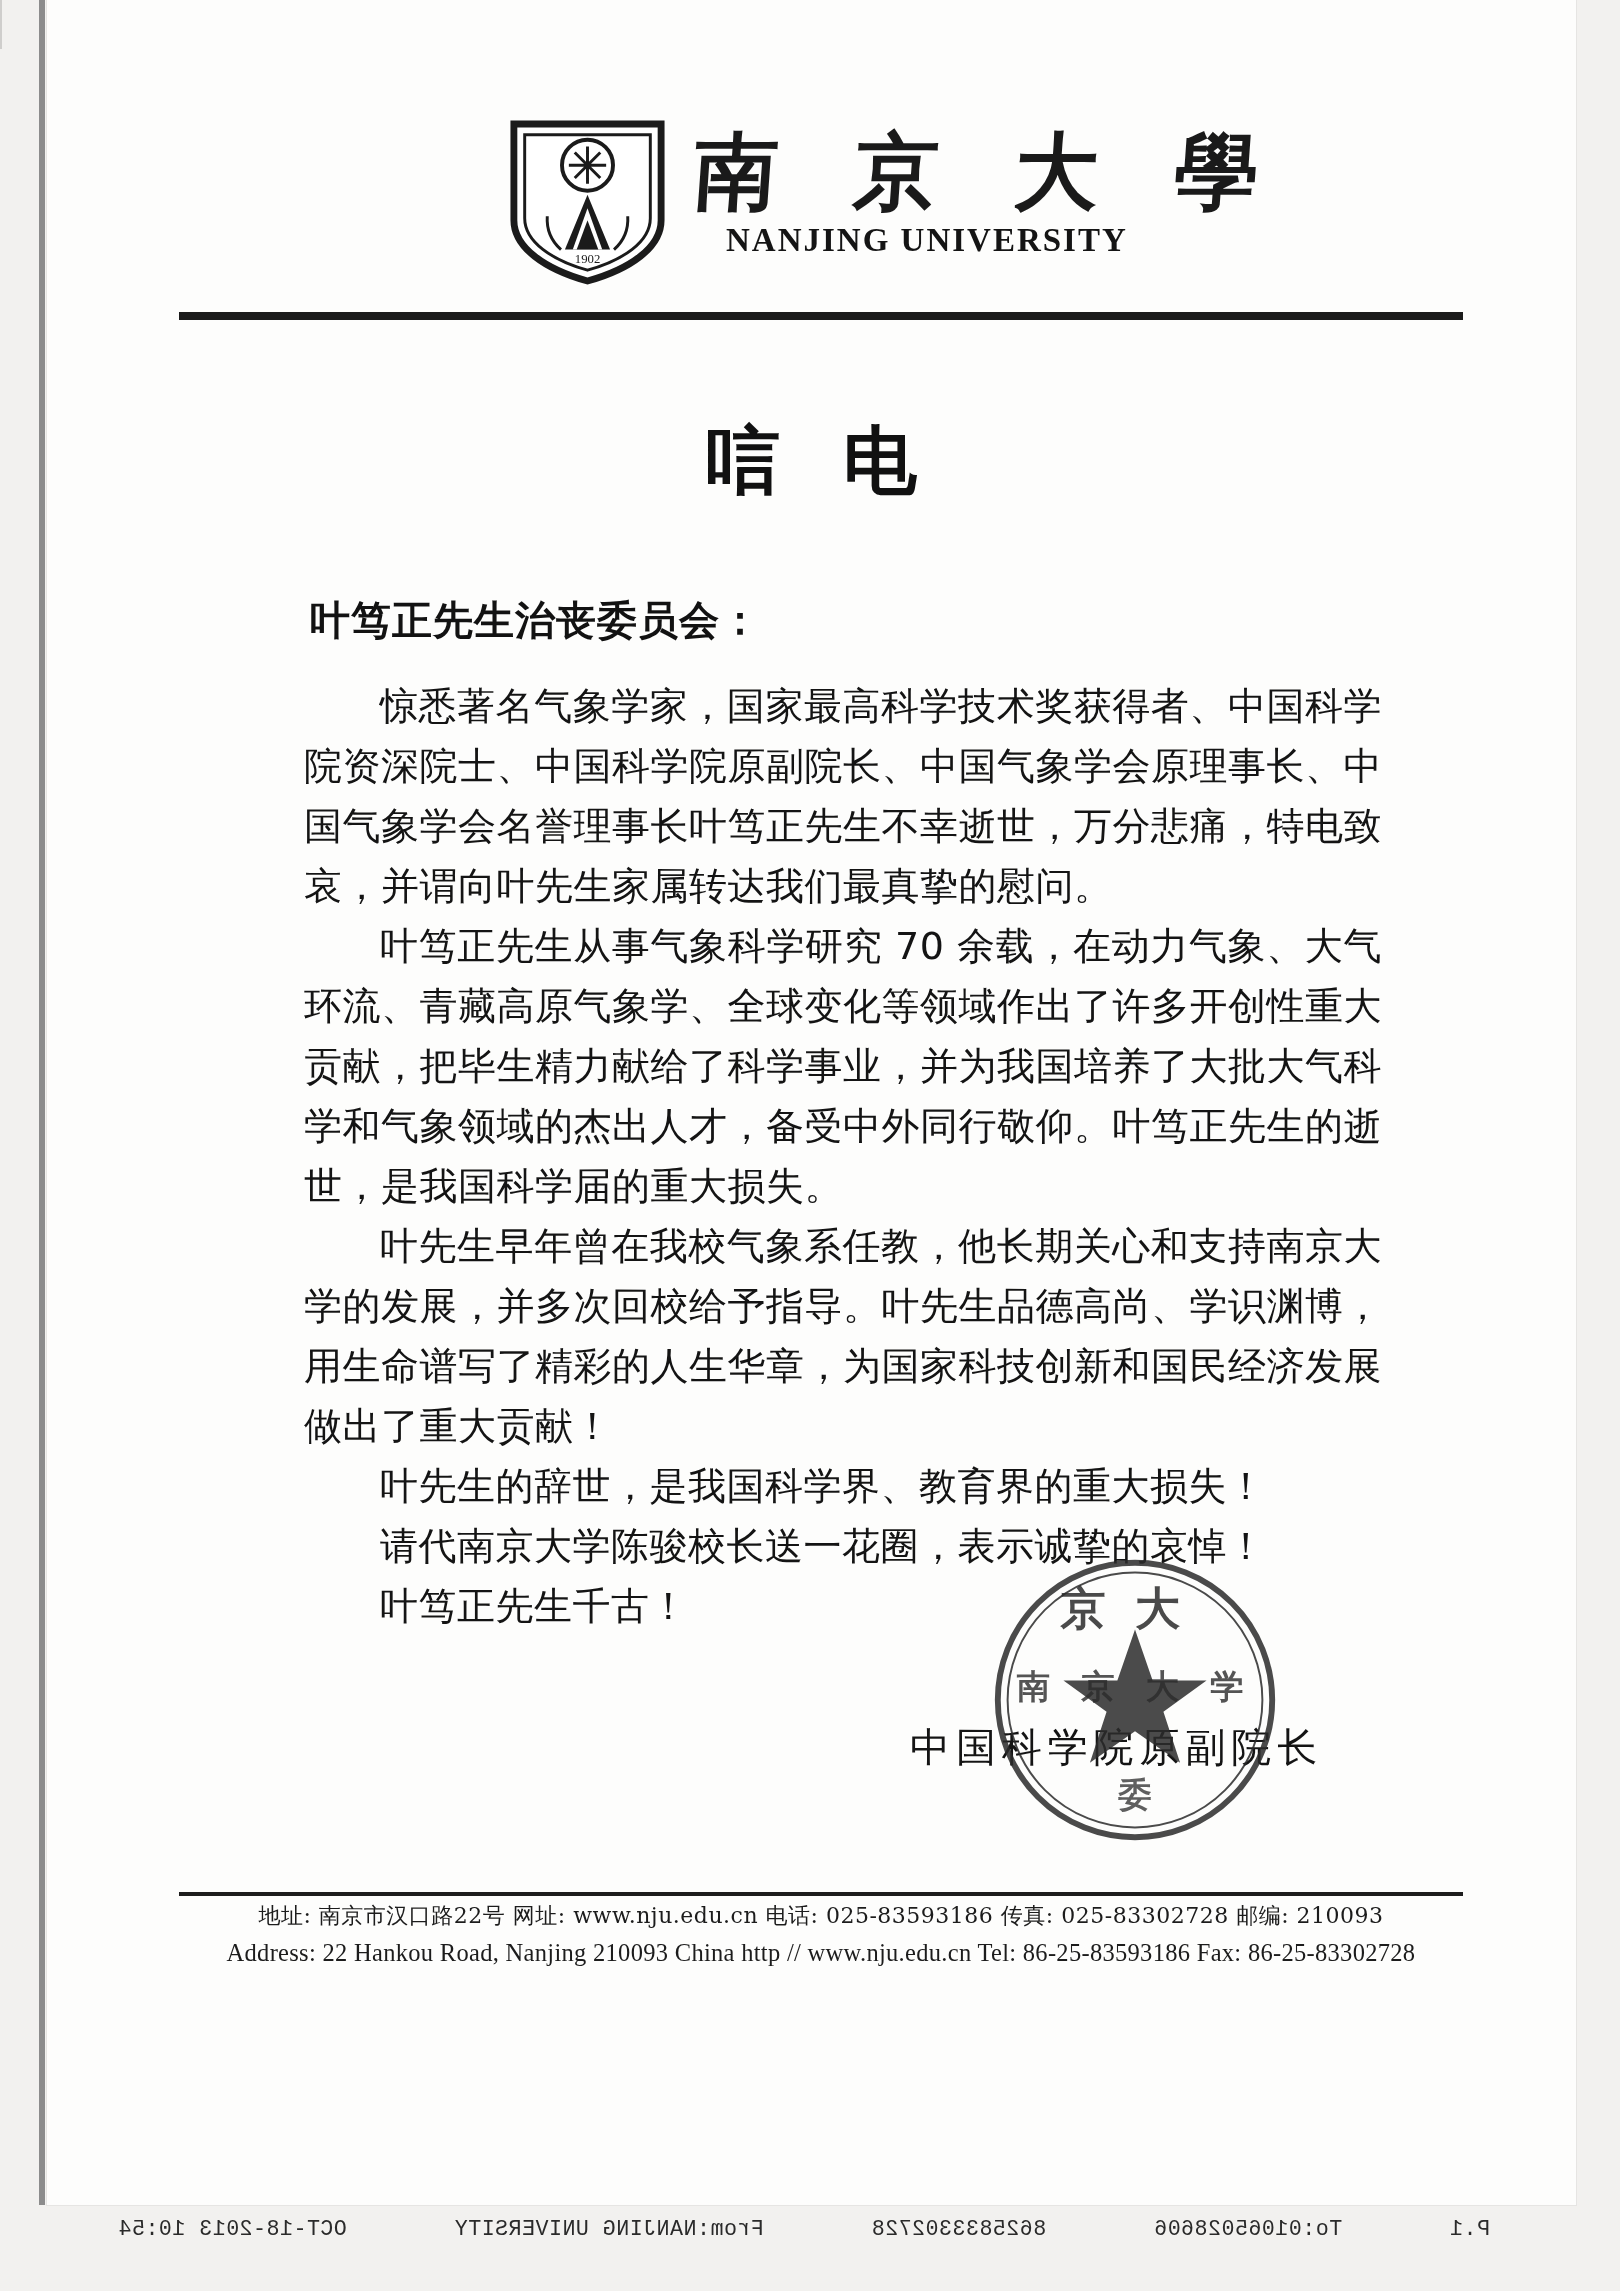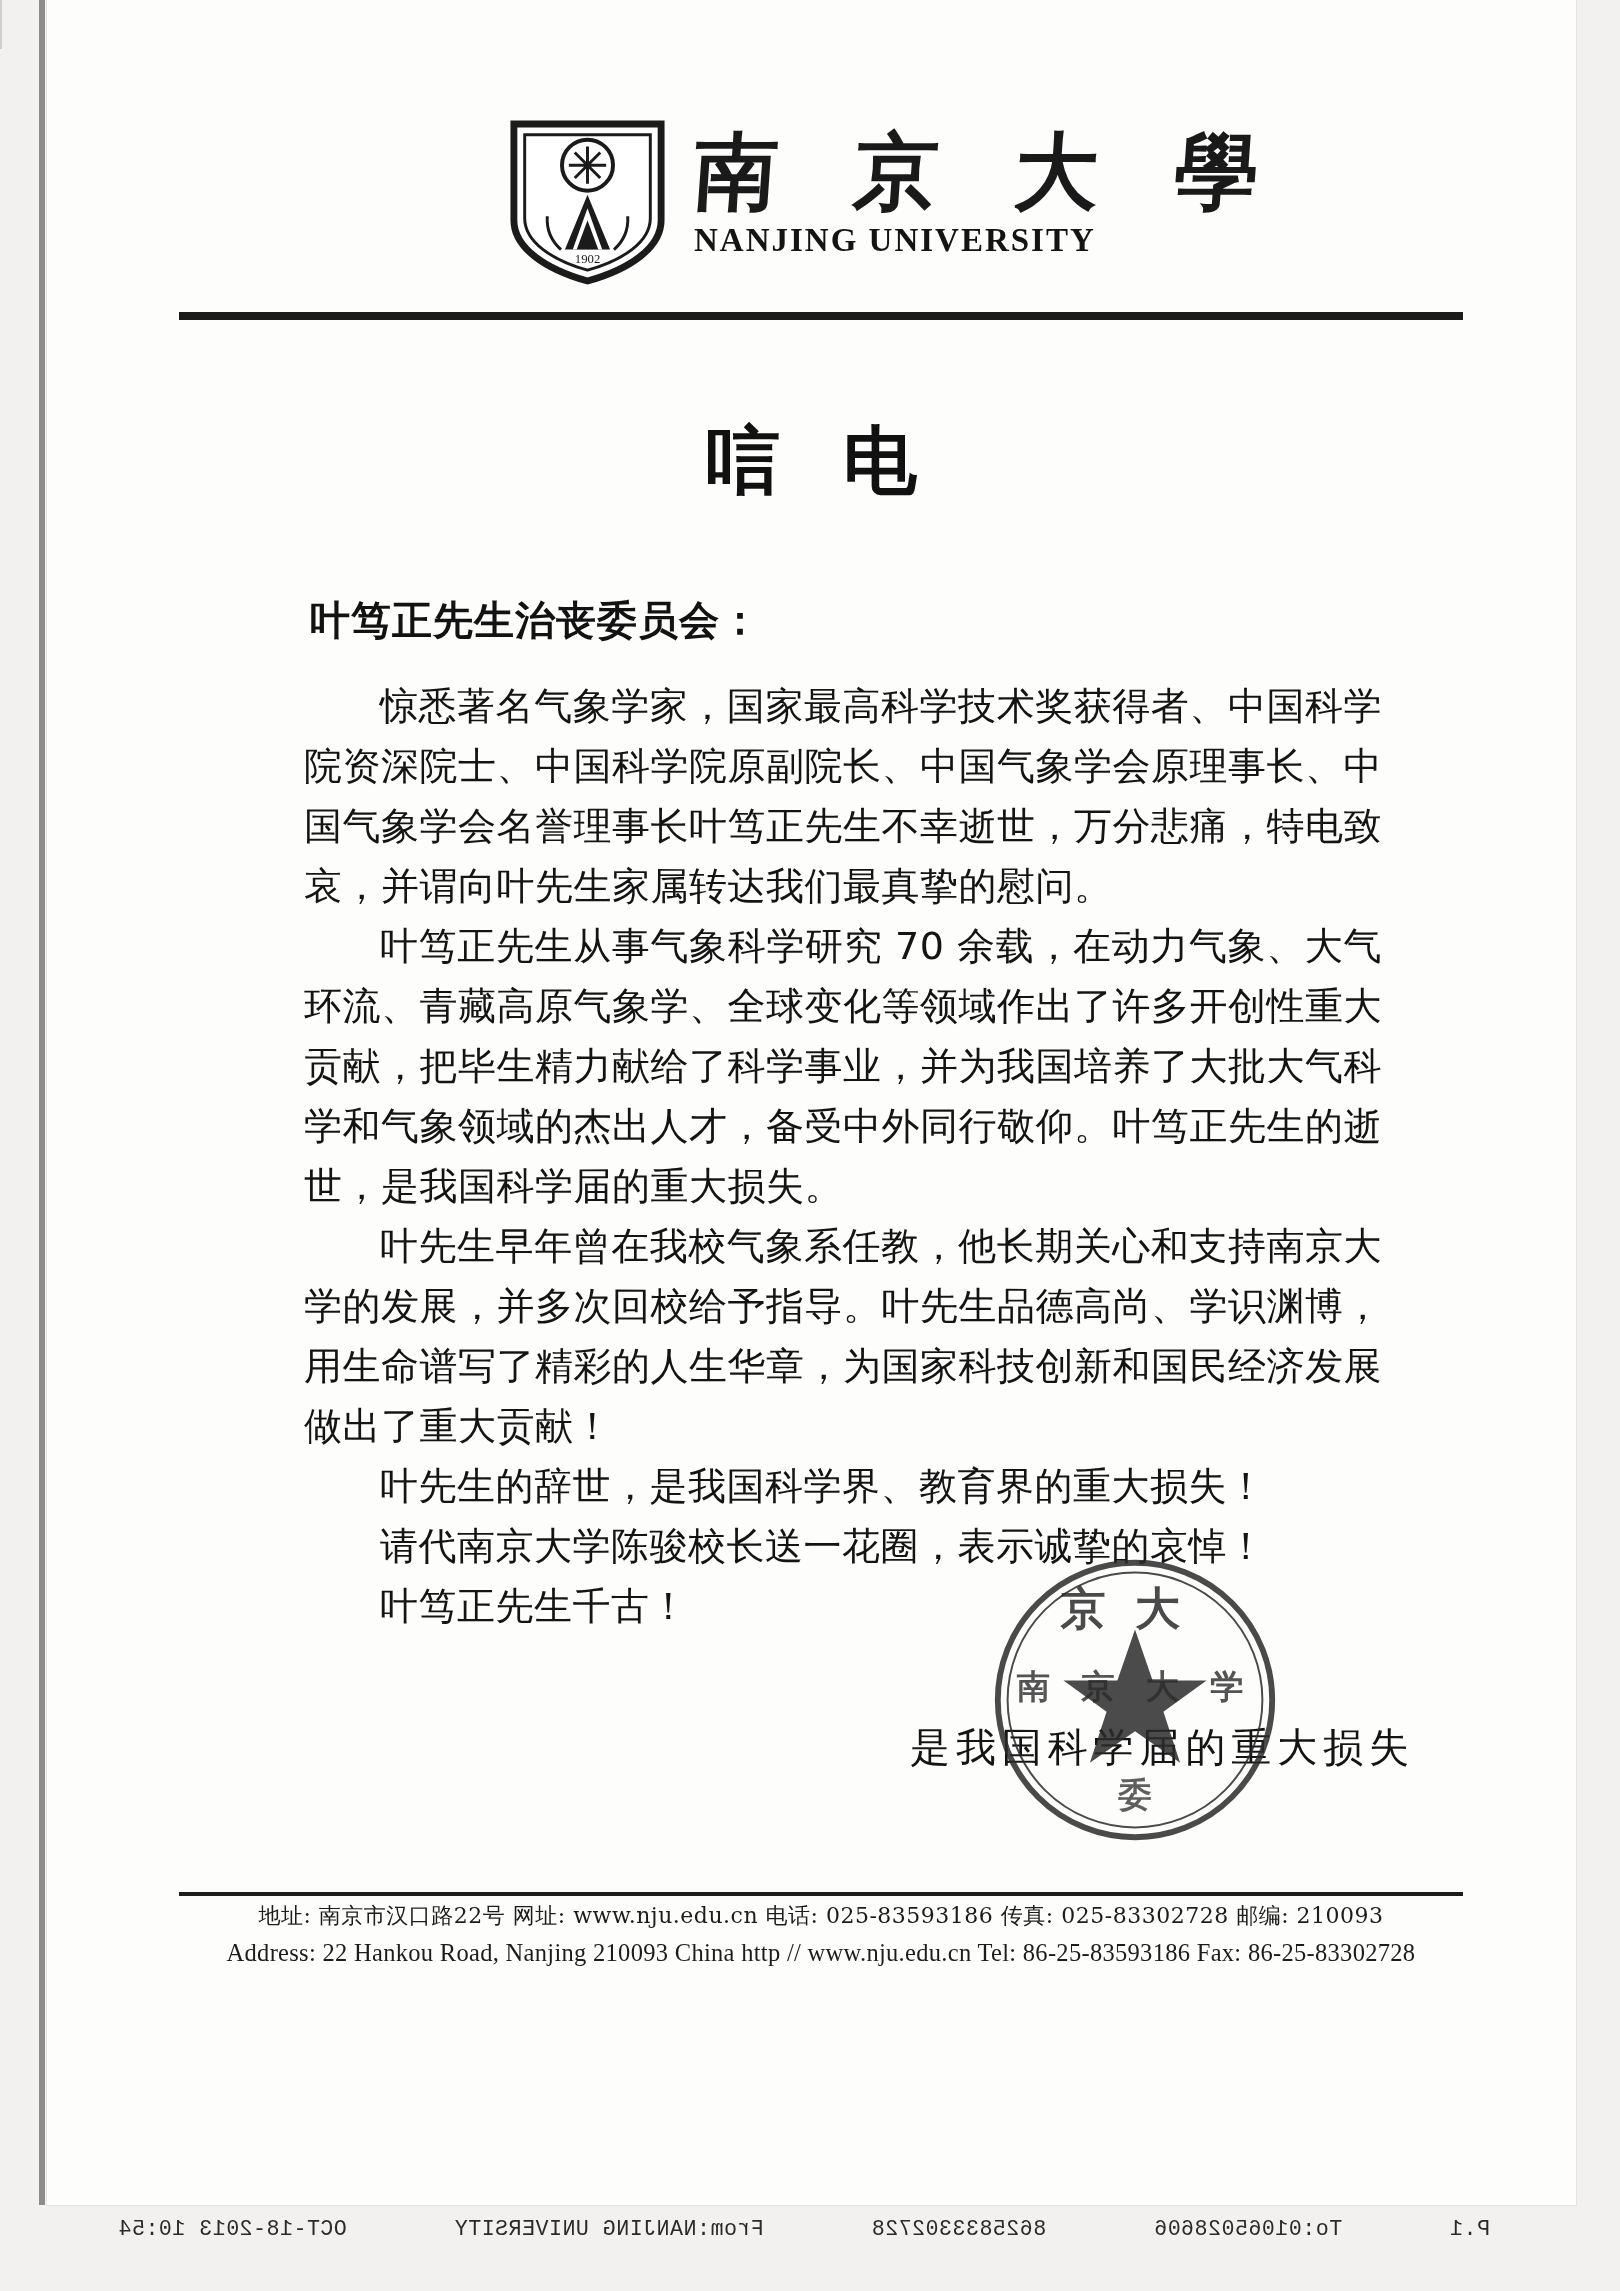--- a/index.html
+++ b/index.html
@@ -76,20 +76,21 @@
     transform: skewX(-4deg);
   }
   .wordmark .en {
     margin-top: 5.9px;
     font-family: "Liberation Serif", serif;
     font-size: 33px;
     font-weight: 700;
     letter-spacing: 2px;
     color: #141414;
     white-space: nowrap;
+    margin-left: 32px;
   }
   .rule-top {
     position: absolute;
     left: 132px; top: 312px;
     width: 1284px;
     height: 7.8px;
     background: #1b1b1b;
   }
 
   
@@ -248,21 +249,21 @@
 
     <div class="body-text">
       <p>惊悉著名气象学家，国家最高科学技术奖获得者、中国科学院资深院士、中国科学院原副院长、中国气象学会原理事长、中国气象学会名誉理事长叶笃正先生不幸逝世，万分悲痛，特电致哀，并谓向叶先生家属转达我们最真挚的慰问。</p>
       <p>叶笃正先生从事气象科学研究 70 余载，在动力气象、大气环流、青藏高原气象学、全球变化等领域作出了许多开创性重大贡献，把毕生精力献给了科学事业，并为我国培养了大批大气科学和气象领域的杰出人才，备受中外同行敬仰。叶笃正先生的逝世，是我国科学届的重大损失。</p>
       <p>叶先生早年曾在我校气象系任教，他长期关心和支持南京大学的发展，并多次回校给予指导。叶先生品德高尚、学识渊博，用生命谱写了精彩的人生华章，为国家科技创新和国民经济发展做出了重大贡献！</p>
       <p class="short">叶先生的辞世，是我国科学界、教育界的重大损失！</p>
       <p class="short">请代南京大学陈骏校长送一花圈，表示诚挚的哀悼！</p>
       <p class="short">叶笃正先生千古！</p>
     </div>
 
-    <div class="sign-date">是我国科学届的重大损失</div>
+    <div class="sign-date">中国科学院原副院长</div>
 
     <div class="seal">
       <svg width="294" height="294" viewBox="0 0 300 300">
         <g fill="none" stroke="#2b2b2b" stroke-width="6" opacity="0.85">
           <circle cx="150" cy="150" r="140"></circle>
           <circle cx="150" cy="150" r="130" stroke-width="2"></circle>
         </g>
         <path d="M150 78 L168 130 L223 130 L179 162 L196 214 L150 182 L104 214 L121 162 L77 130 L132 130 Z" fill="#2b2b2b" opacity="0.85"></path>
         <text x="150" y="72" text-anchor="middle" font-family="'DejaVu Serif', serif" font-size="46" font-weight="700" fill="#2b2b2b" opacity="0.85" letter-spacing="30">京大</text>
         <text x="150" y="148" text-anchor="middle" font-family="'DejaVu Serif', serif" font-size="34" font-weight="700" fill="#2b2b2b" opacity="0.8" letter-spacing="10">南 京 大 学</text>

